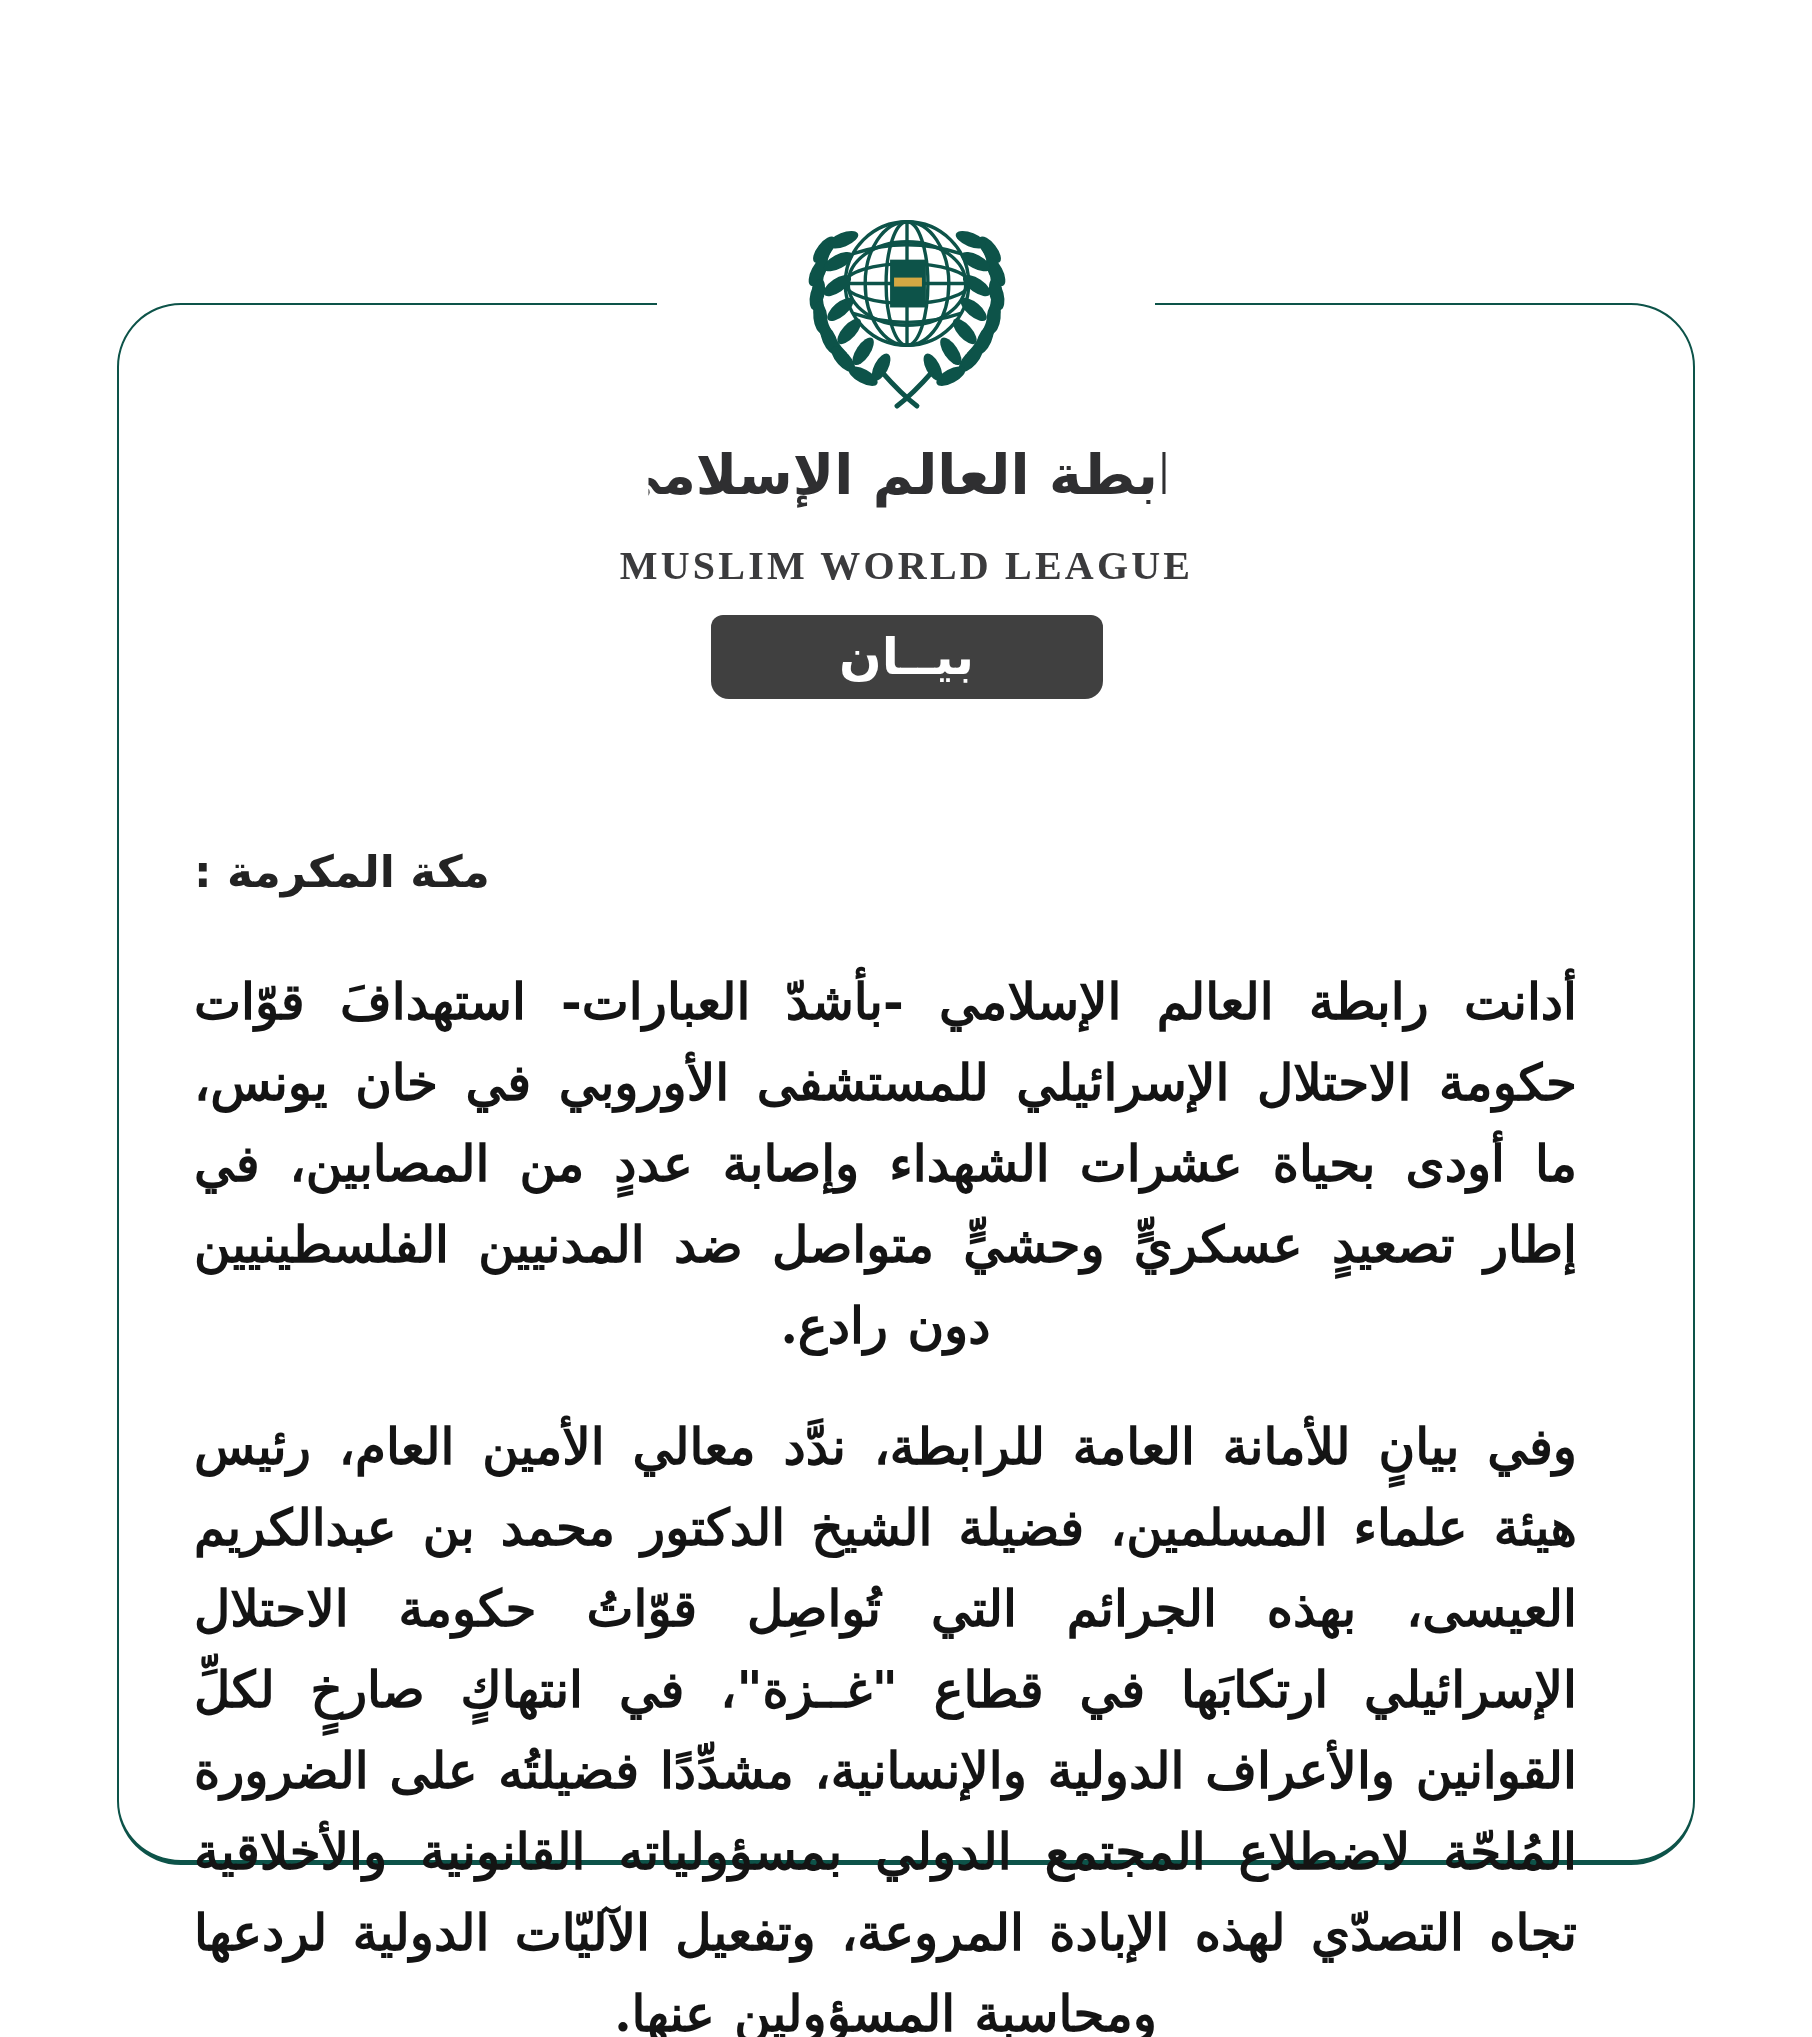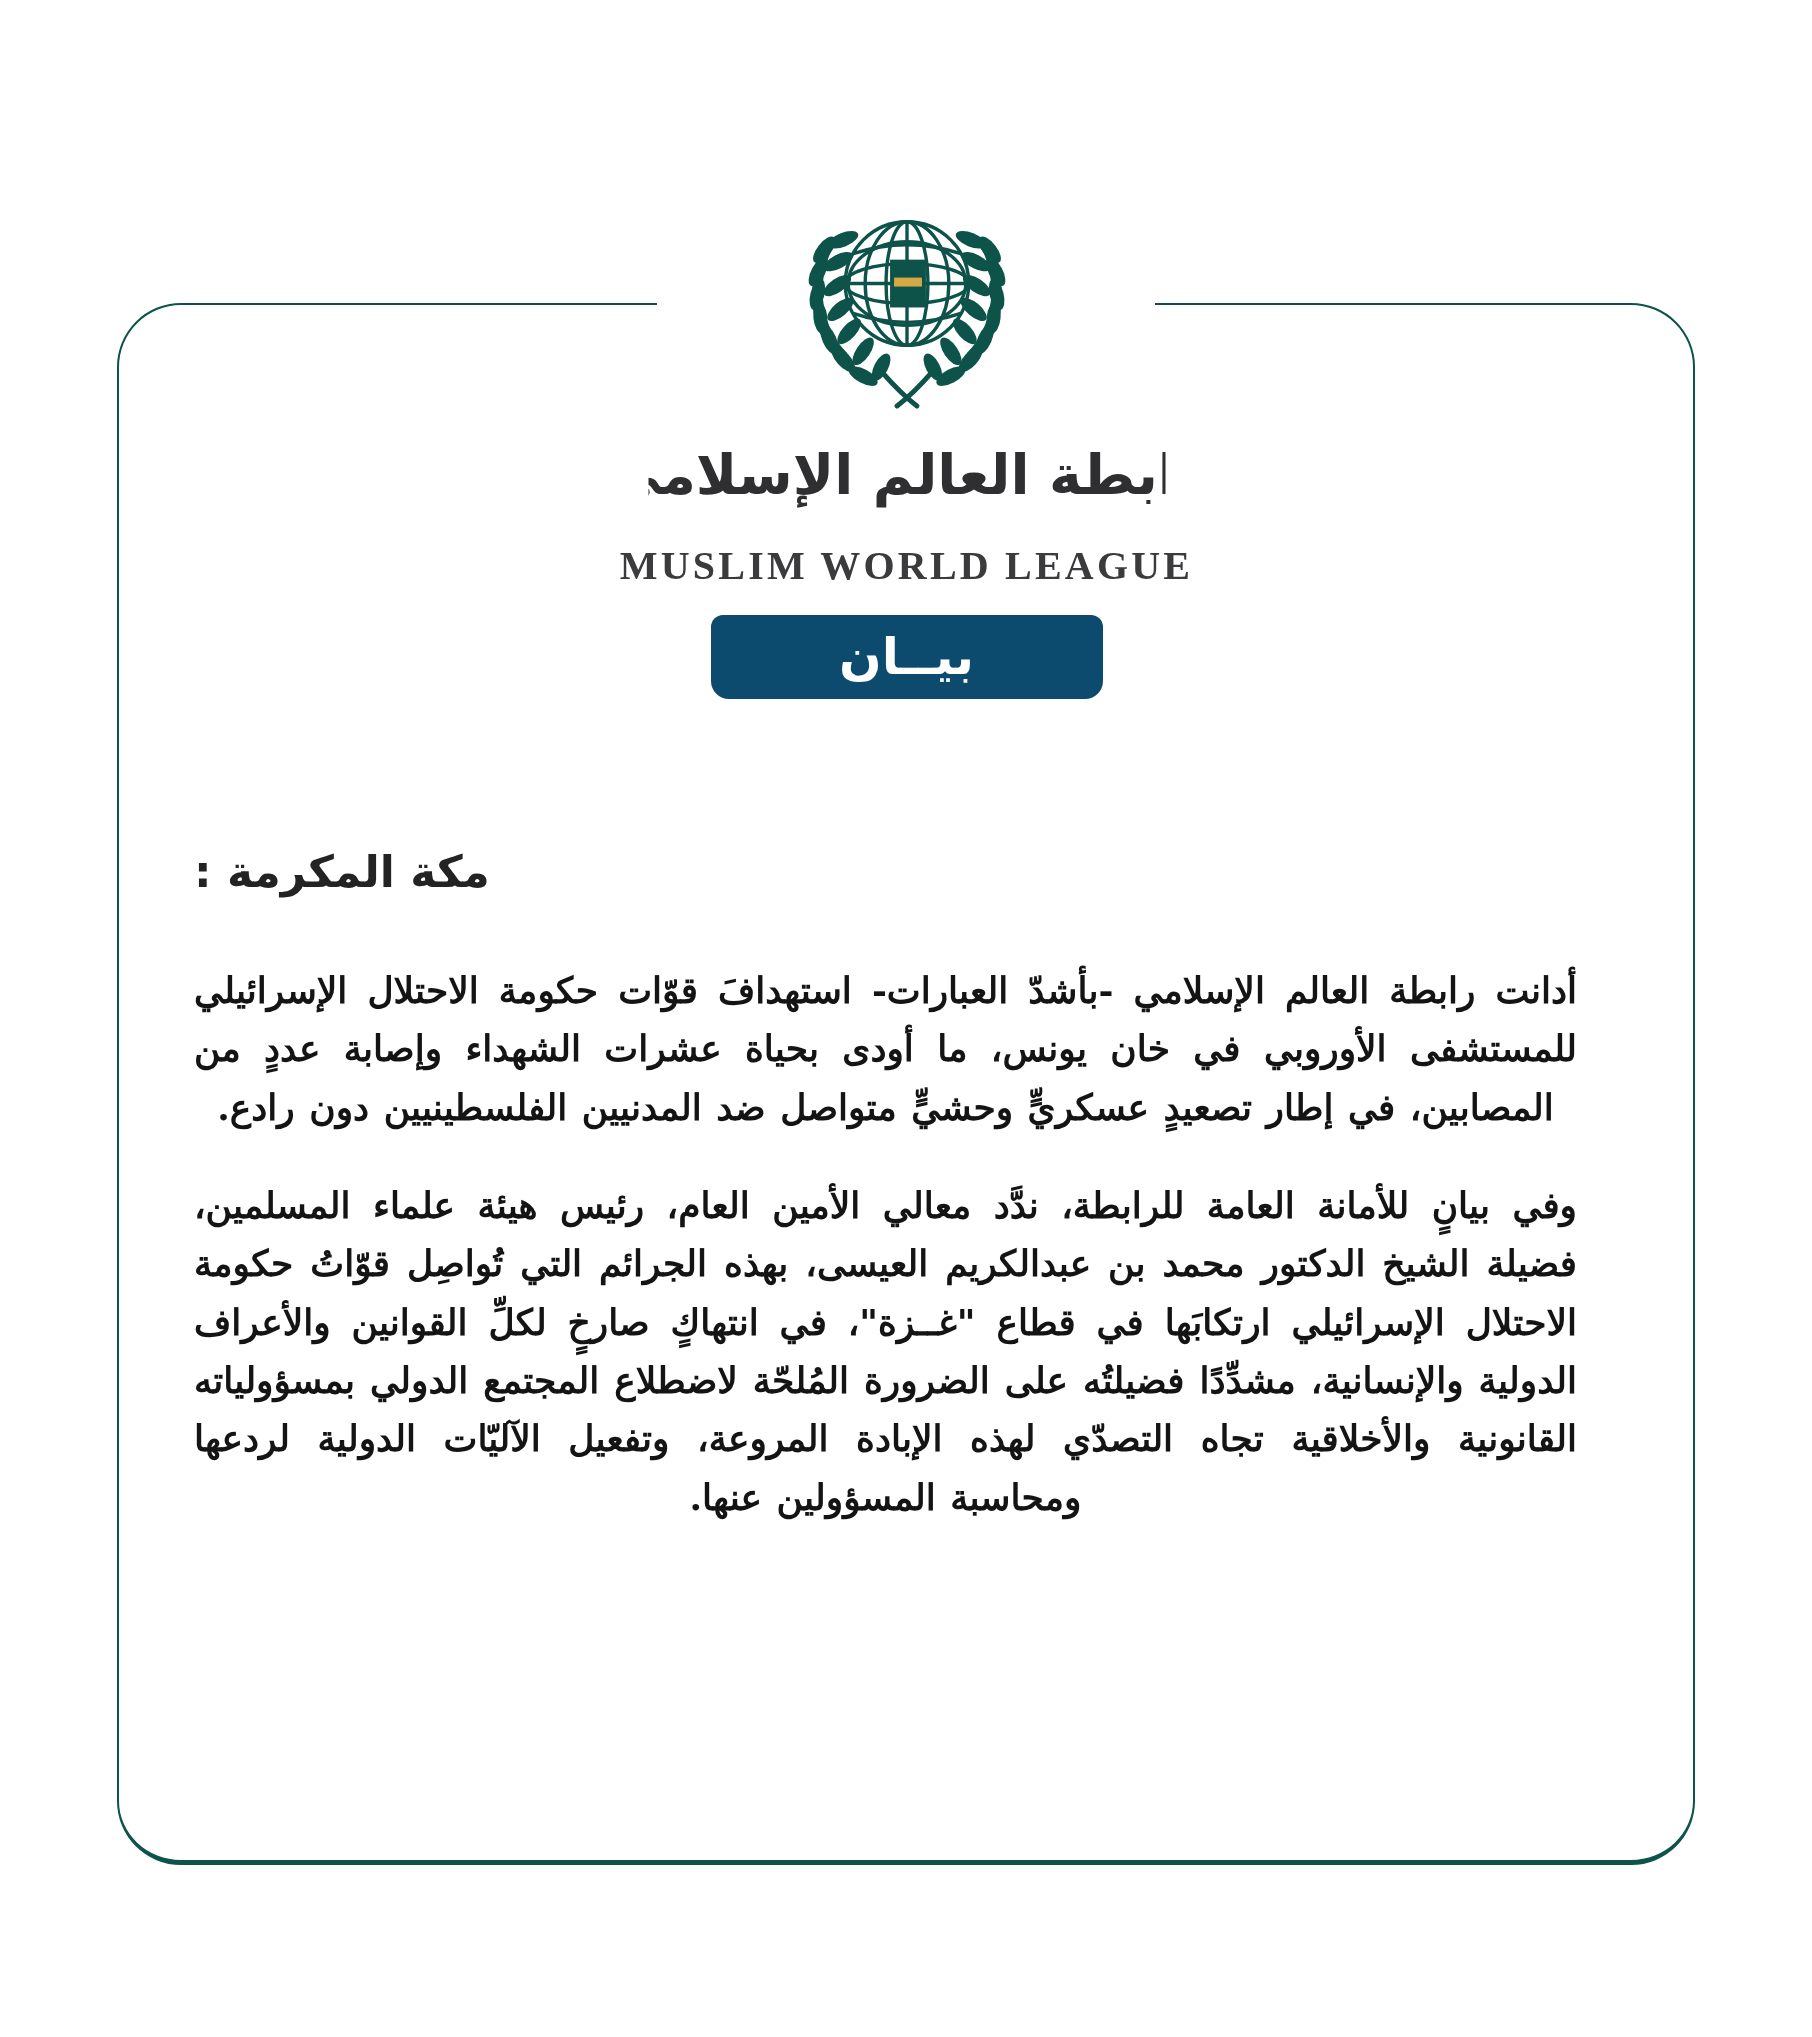--- a/index.html
+++ b/index.html
@@ -85,21 +85,21 @@
   }
 
   
   .banner {
     position: absolute;
     left: 50%;
     top: 615px;
     transform: translateX(-50%);
     width: 392px;
     height: 84px;
-    background: #0c4a6e;
+    background: #404040;
     border-radius: 12px 12px 18px 18px;
     color: #ffffff;
     display: flex;
     align-items: center;
     justify-content: center;
     font-family: "DejaVu Sans", "Liberation Sans", sans-serif;
     font-weight: 700;
     font-size: 50px;
     letter-spacing: 2px;
     z-index: 6;
@@ -121,21 +121,21 @@
     font-weight: 700;
     font-size: 44px;
     line-height: 1.25;
     color: #232323;
     margin: 0 0 62px 0;
     direction: rtl;
   }
   .para {
     font-family: "DejaVu Serif", "Liberation Serif", serif;
     font-weight: 700;
-    font-size: 36px;
+    font-size: 50px;
     line-height: 1.62;
     color: #141414;
     margin: 0 0 40px 0;
     text-align: justify;
     text-align-last: center;
     word-spacing: 2px;
   }
   .para.last { margin-bottom: 0; }
 </style>
 </head>

